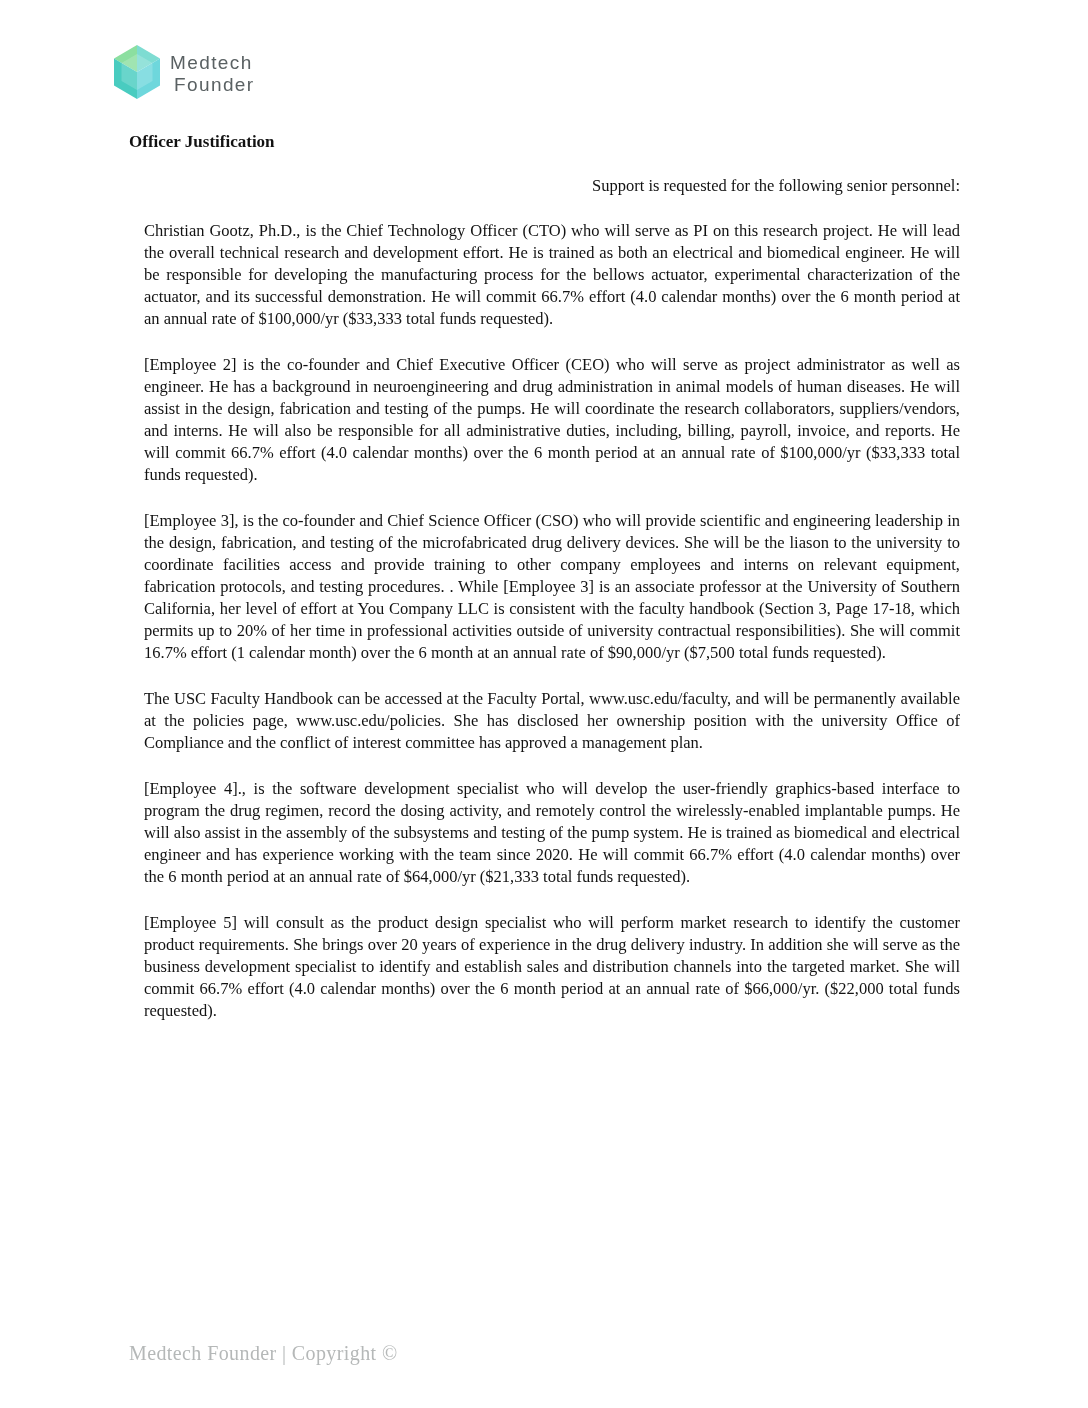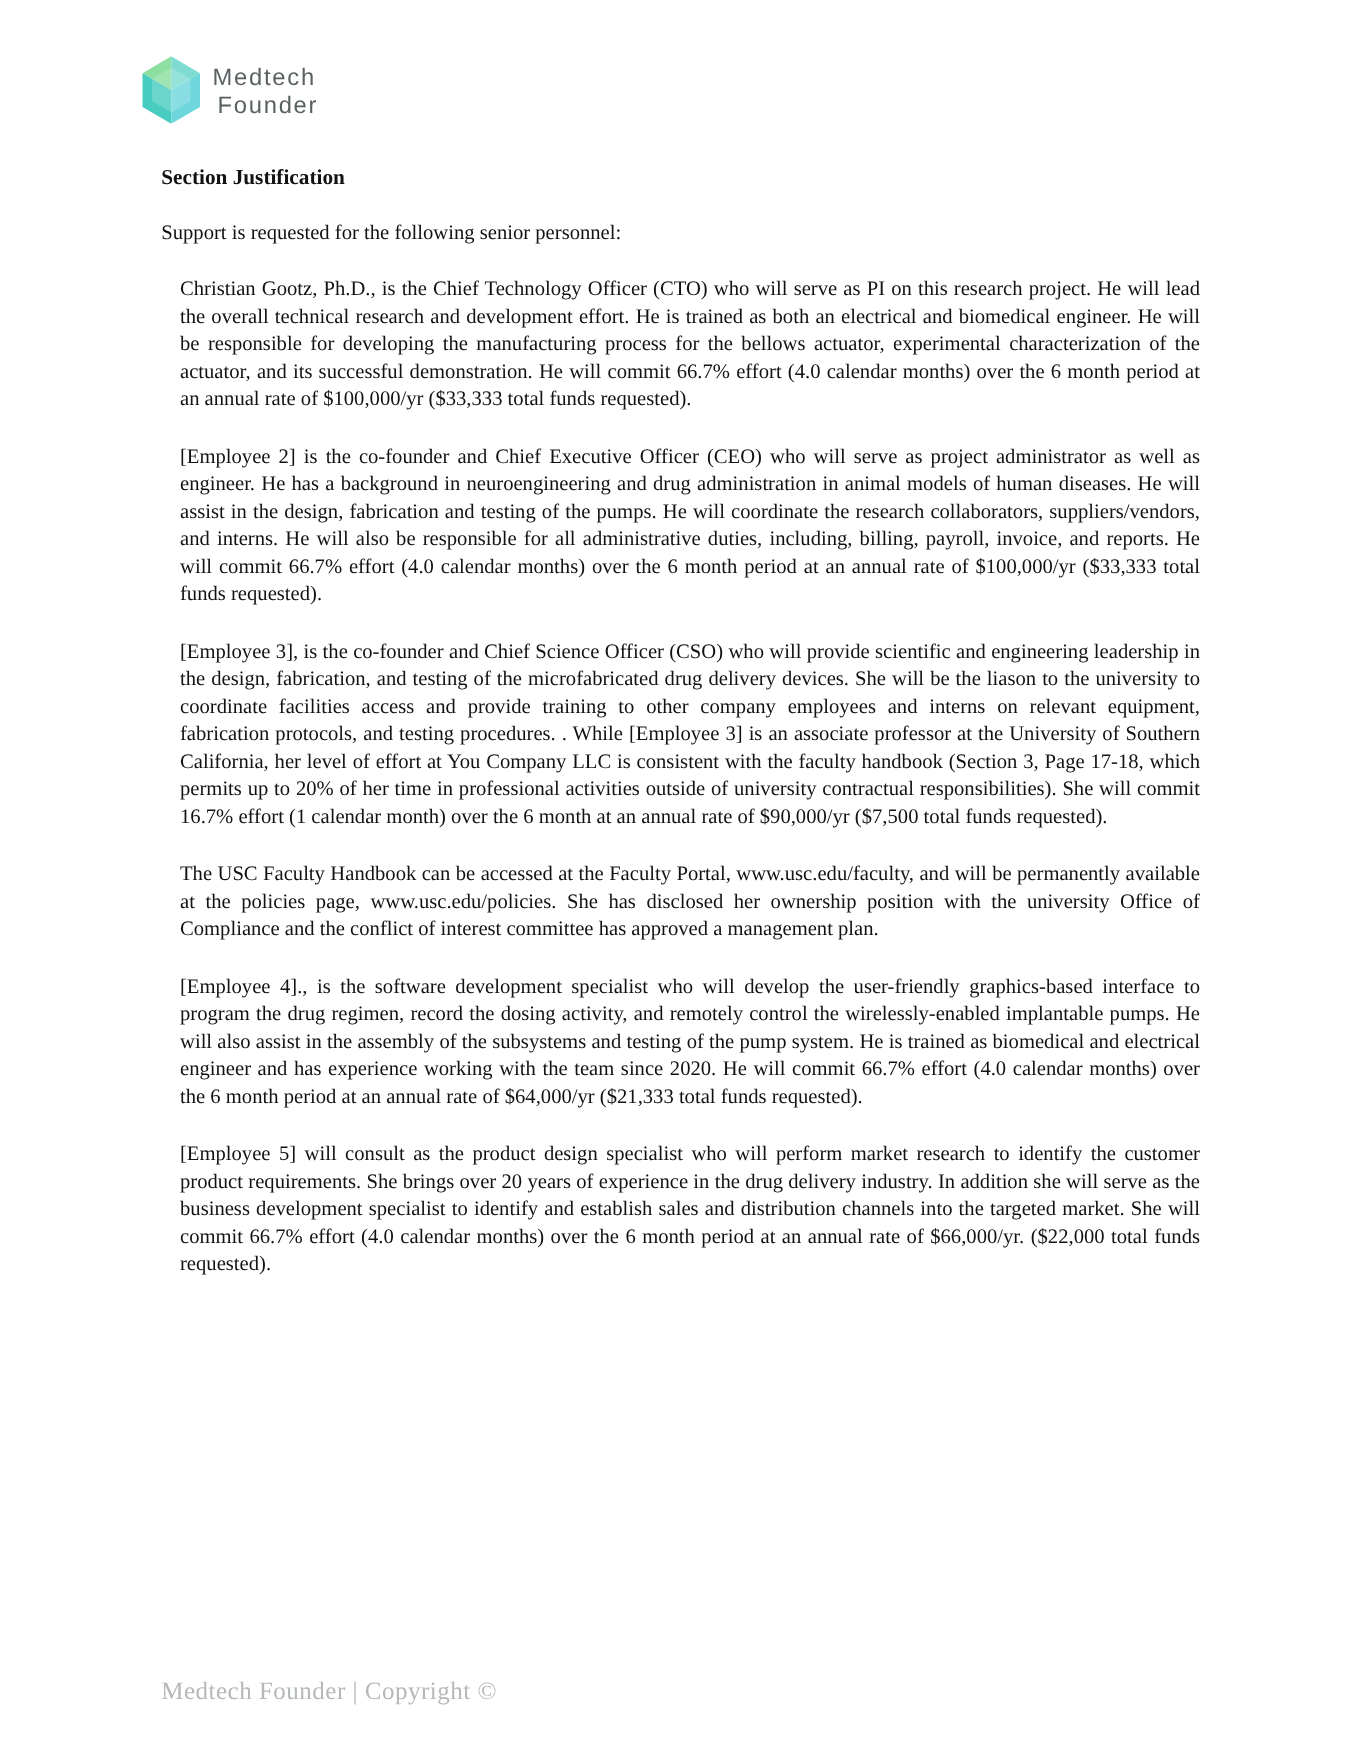--- a/index.html
+++ b/index.html
@@ -60,21 +60,21 @@
   }
   .sans-label {
     font-family: "Liberation Sans", sans-serif;
     margin-right: 11px;
   }
   .content p {
     margin: 0 0 24px 15px;
     text-align: justify;
   }
   .content p.intro {
-    text-align: left;
+    text-align: right;
     margin: 0 0 23px 0;
   }
   .content p.last { margin-bottom: 0; }
 
   
   .page-footer {
     position: absolute;
     left: 129px;
     top: 1342px;
     font-family: Liberation Serif, serif;
@@ -97,21 +97,21 @@
       <polygon points="48,18 79,36 79,72 48,90 17,72 17,36" fill="#ffffff" opacity="0.18"></polygon>
     </svg>
     <div class="logo-text">
       <span class="line line1">Medtech</span>
       <span class="line line2">Founder</span>
     </div>
   </header>
 
   <main class="content">
 
-    <h1>Section Justification</h1>
+    <h1>Officer Justification</h1>
 
 
     <p class="intro">Support is requested for the following senior personnel:</p>
 
     <p>Christian Gootz, Ph.D., is the Chief Technology Officer (CTO) who will serve as PI on this research project.  He will lead the overall technical research and development effort.  He is trained as both an electrical and biomedical engineer.  He will be responsible for developing the manufacturing process for the bellows actuator, experimental characterization of the actuator, and its successful demonstration.  He will commit 66.7% effort (4.0 calendar months) over the 6 month period at an annual rate of $100,000/yr ($33,333 total funds requested).</p>
 
     <p>[Employee 2] is the co-founder and Chief Executive Officer (CEO) who will serve as project administrator as well as engineer.  He has a background in neuroengineering and drug administration in animal models of human diseases.  He will assist in the design, fabrication and testing of the pumps.  He will coordinate the research collaborators, suppliers/vendors, and interns.  He will also be responsible for all administrative duties, including, billing, payroll, invoice, and reports.  He will commit 66.7% effort (4.0 calendar months) over the 6 month period at an annual rate of $100,000/yr ($33,333 total funds requested).</p>
 
     <p>[Employee 3], is the co-founder and Chief Science Officer (CSO) who will provide scientific and engineering leadership in the design, fabrication, and testing of the microfabricated drug delivery devices.  She will be the liason to the university to coordinate facilities access and provide training to other company employees and interns on relevant equipment, fabrication protocols, and testing procedures.  . While [Employee 3] is an associate professor at the University of Southern California, her level of effort at You Company LLC is consistent with the faculty handbook (Section 3, Page 17-18, which permits up to 20% of her time in professional activities outside of university contractual responsibilities). She will commit 16.7% effort (1 calendar month) over the 6 month at an annual rate of $90,000/yr ($7,500 total funds requested).</p>
 

